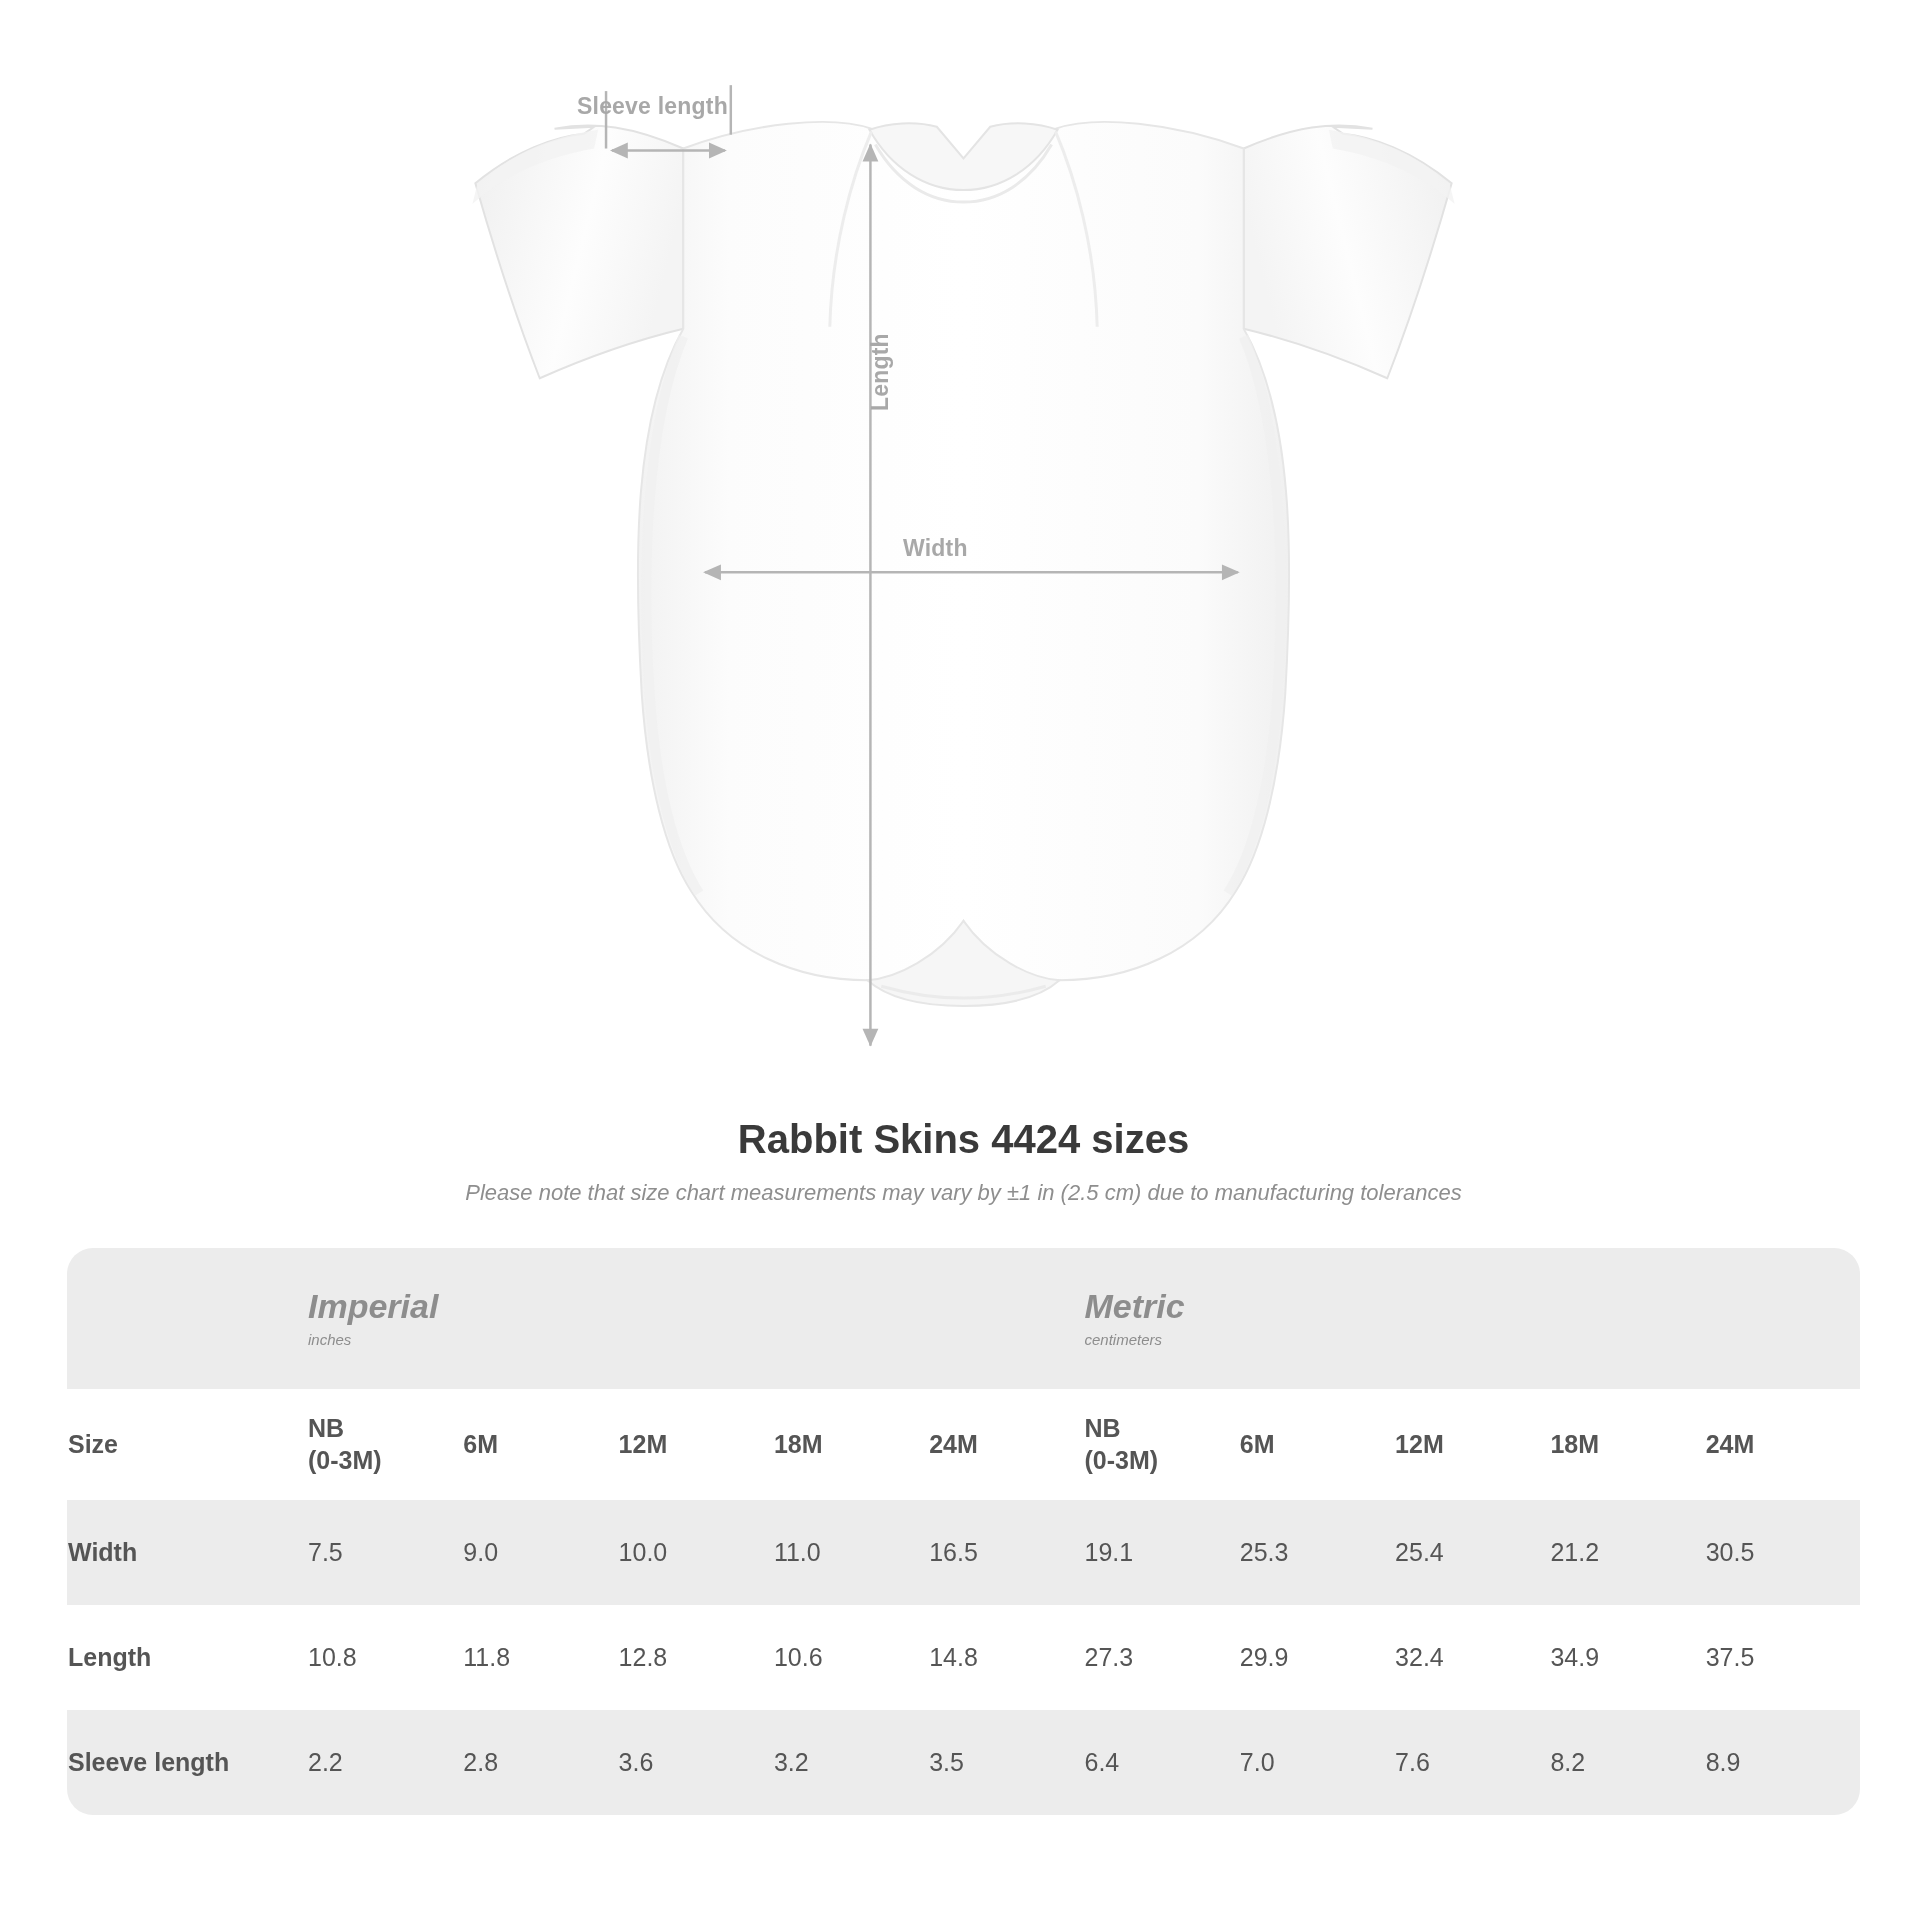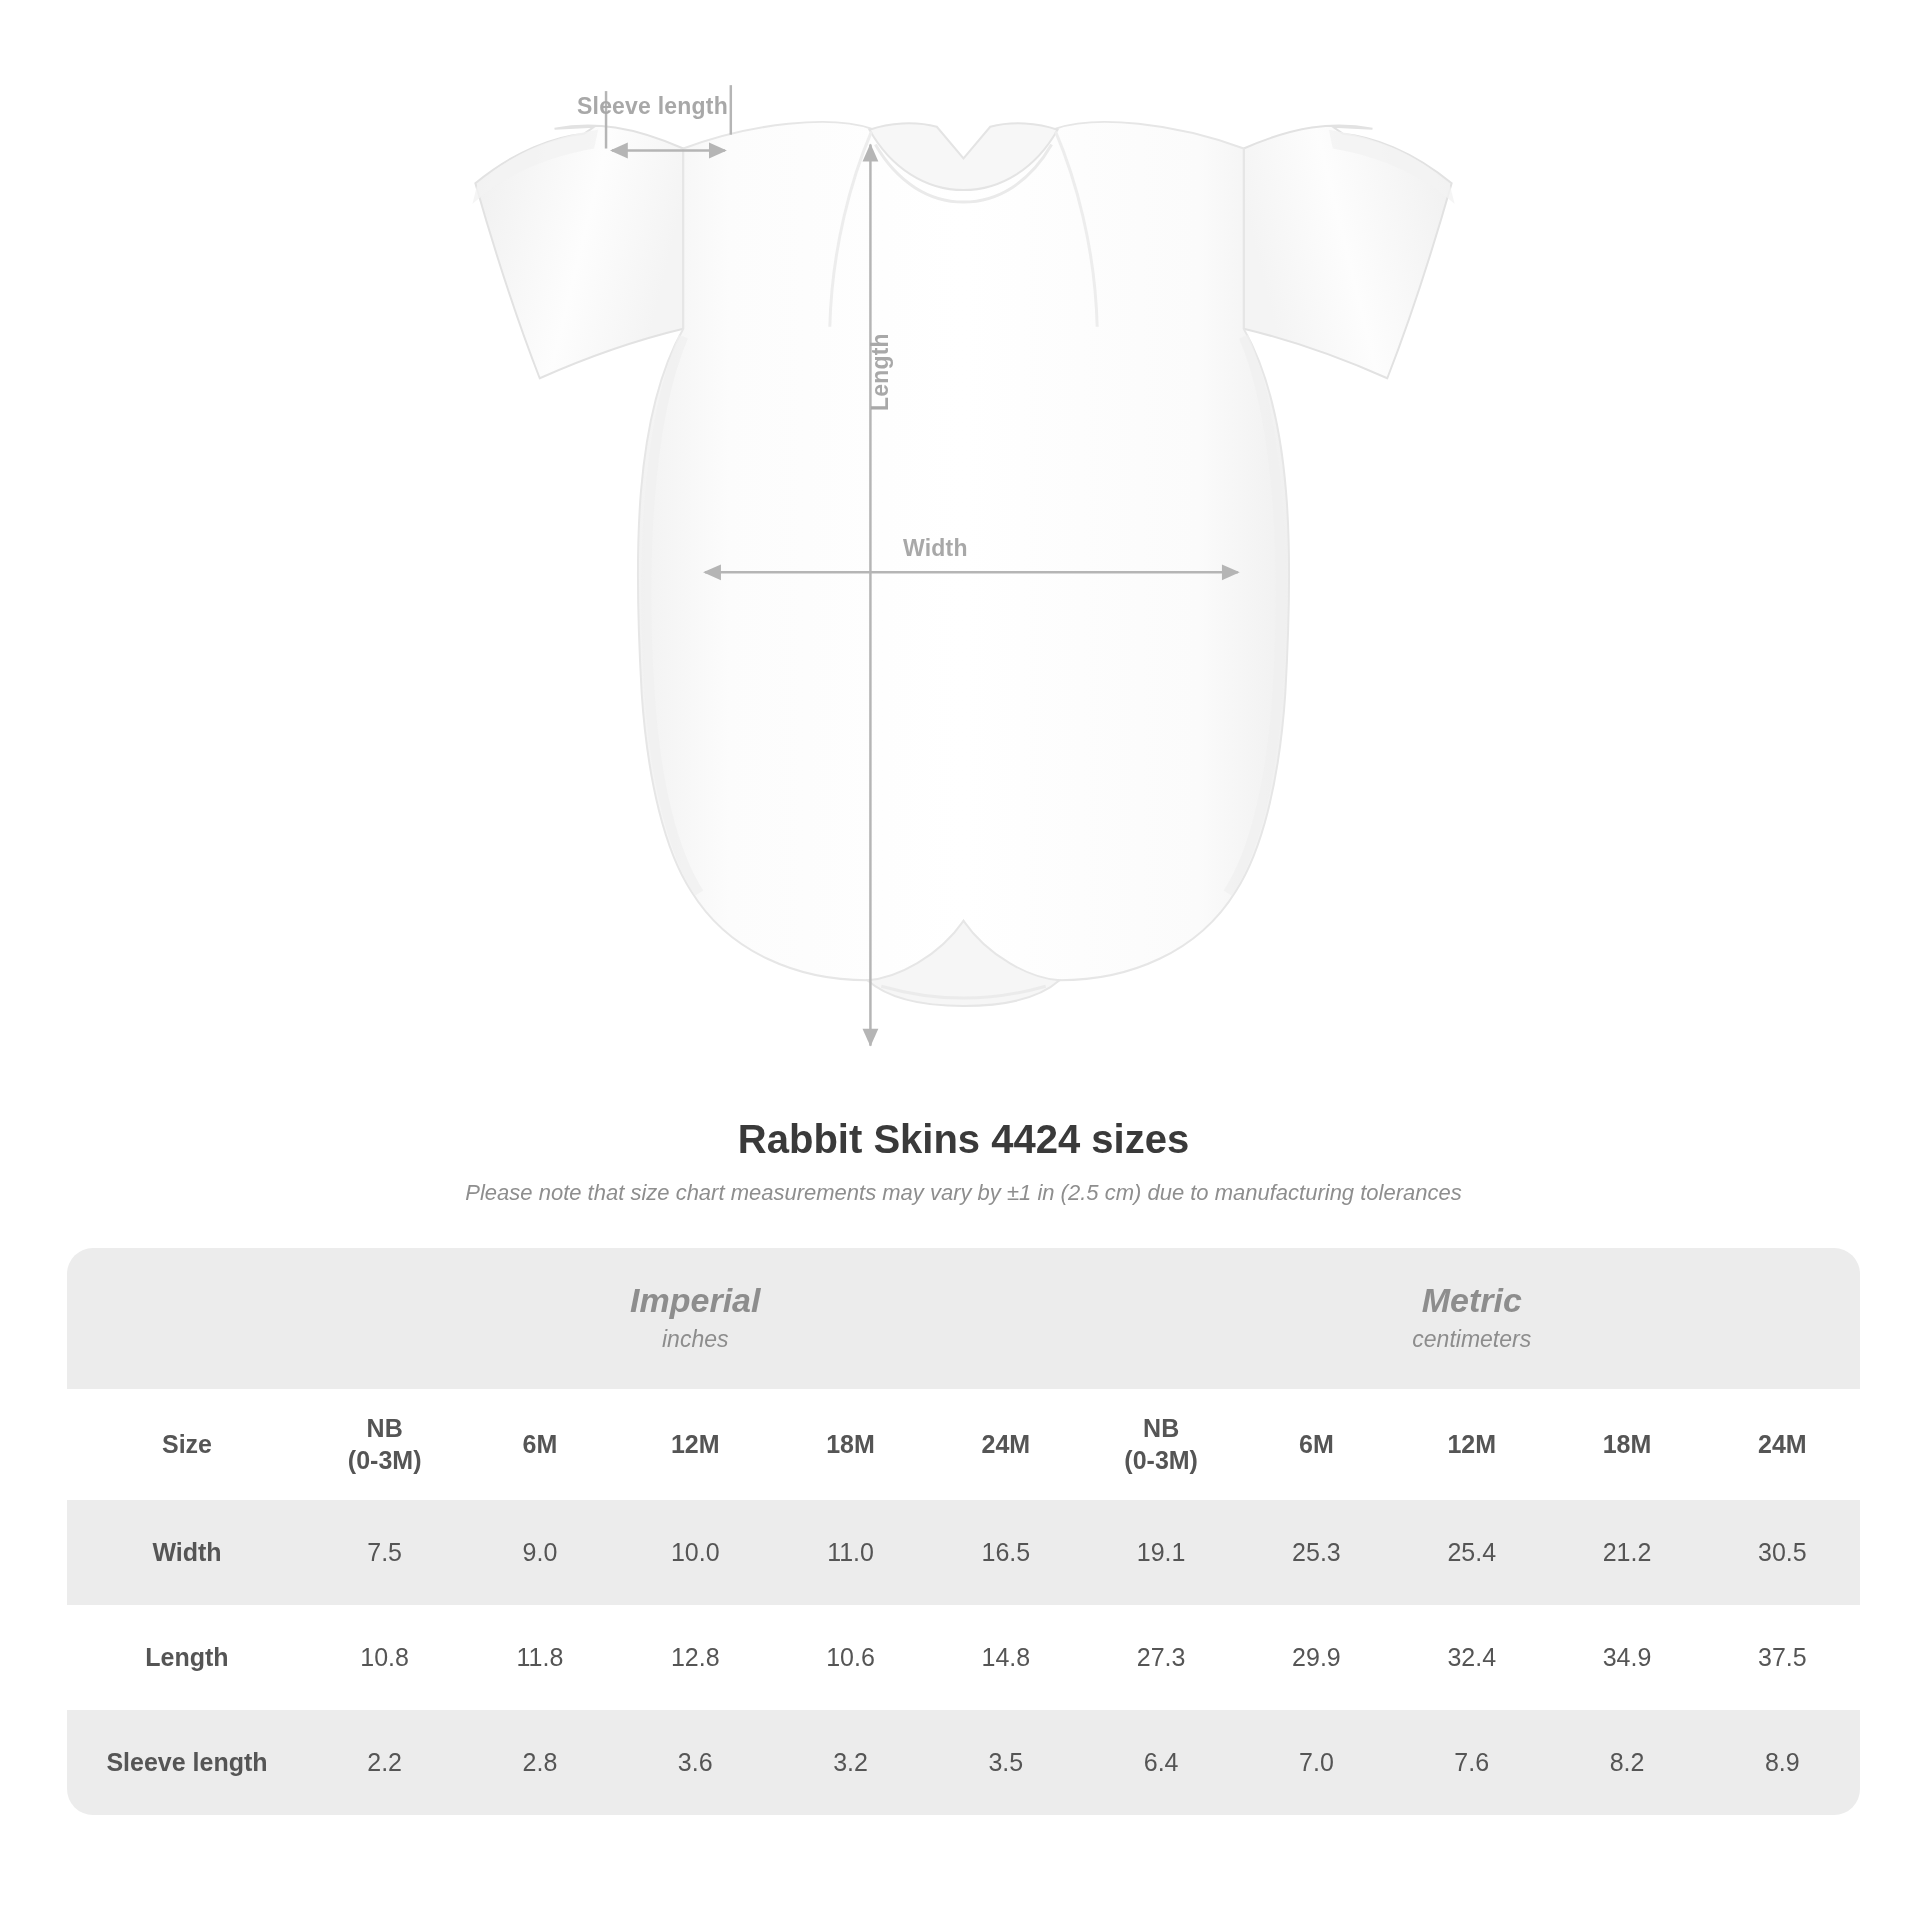--- a/index.html
+++ b/index.html
@@ -75,41 +75,40 @@
     margin: 42px 67px 0 67px;
     border-radius: 26px;
     overflow: hidden;
   }
   table.size-chart {
     width: 100%;
     border-collapse: collapse;
     table-layout: fixed;
   }
   table.size-chart td, table.size-chart th {
-    text-align: center;
     vertical-align: middle;
     font-size: 25px;
     color: #555555;
     border: none;
   }
 
   
   .unit-row td {
     height: 139px;
     background: #ececec;
   }
   .unit-name {
     font-size: 34px;
     font-style: italic;
     font-weight: bold;
     color: #8d8d8d;
     line-height: 1.25;
   }
   .unit-sub {
-    font-size: 23px;
+    font-size: 15px;
     font-style: italic;
     color: #8d8d8d;
     line-height: 1.6;
   }
 
   
   .head-row td {
     height: 109px;
     background: #ffffff;
     font-weight: bold;

